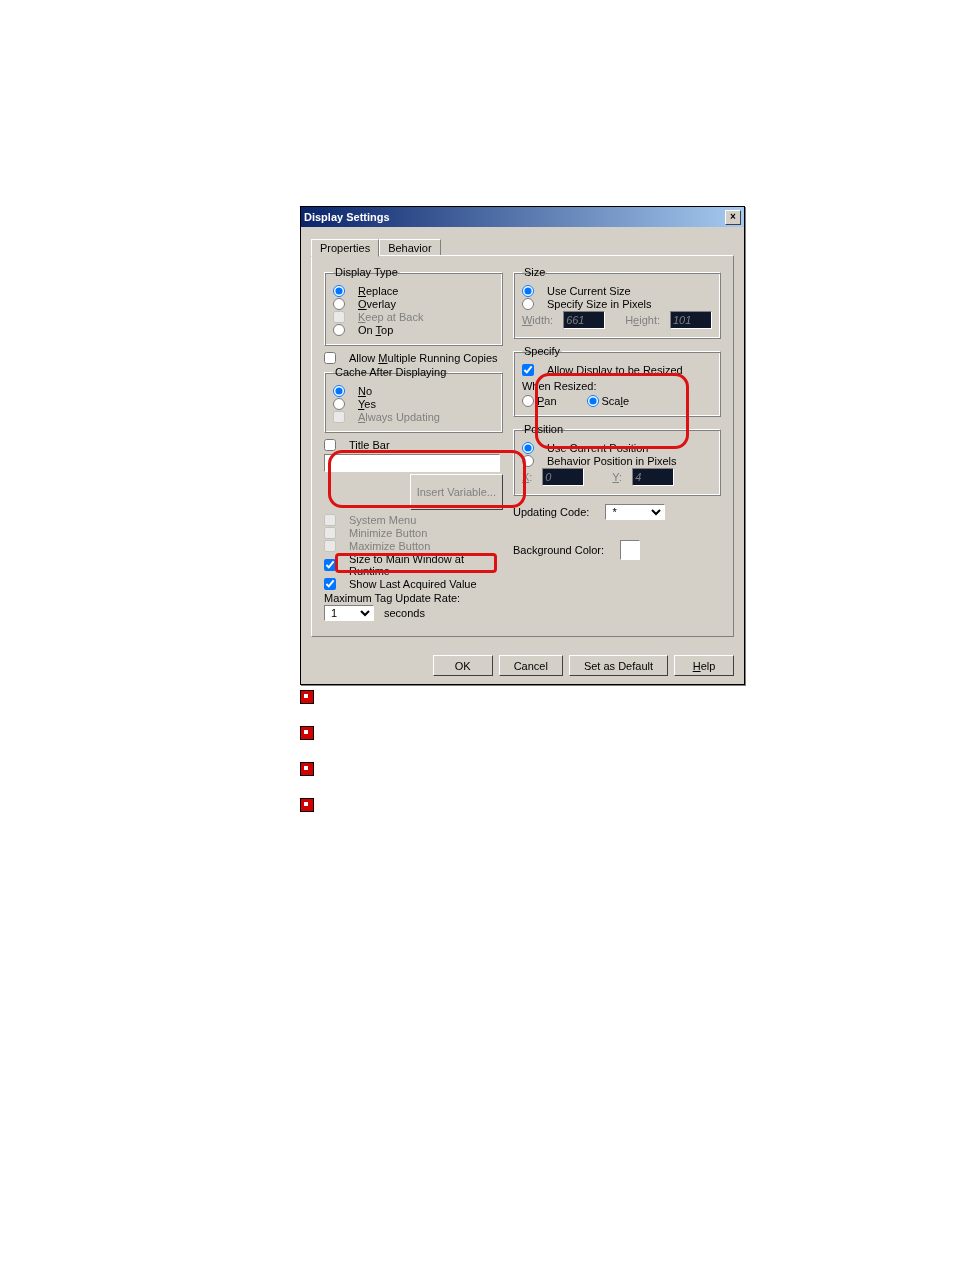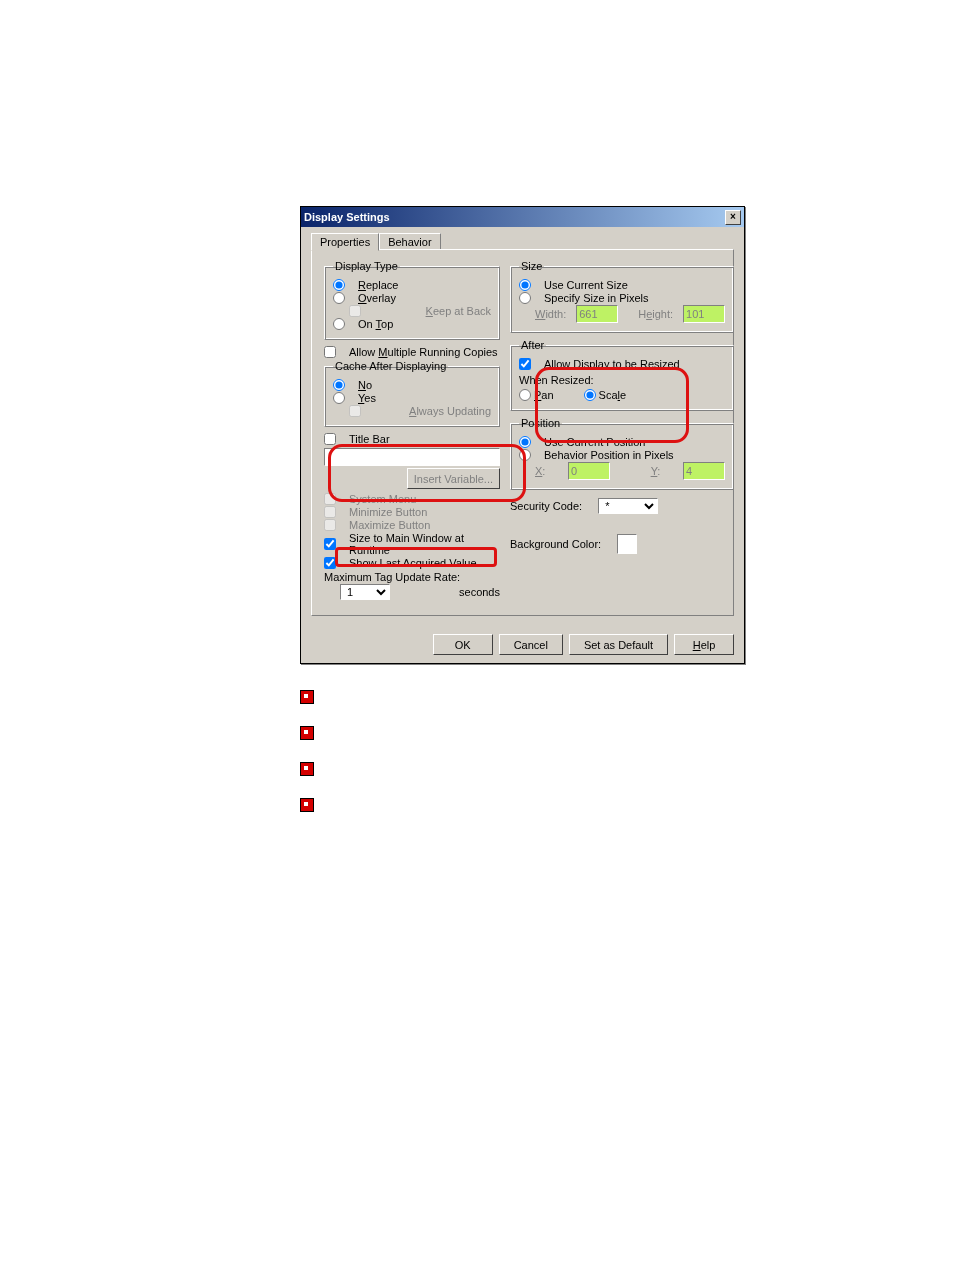--- a/index.html
+++ b/index.html
@@ -40,21 +40,21 @@
     border-right-color:#404040;
     border-bottom-color:#404040;
     color:#000;
     font-size:10px;
     line-height:11px;
     text-align:center;
     font-family: Arial;
     font-weight:bold;
   }
   .dlgbody {
-    padding: 6px 10px 10px 10px;
+    padding: 12px 10px 10px 10px;
   }
   .tabs {
     display:flex;
     margin-bottom: -1px;
   }
   .tab {
     border:1px solid #808080;
     border-bottom:none;
     background:#d4d0c8;
     padding:2px 8px;
@@ -84,43 +84,43 @@
     border:1px solid #808080;
     border-top-color:#fff;
     border-left-color:#fff;
     box-shadow: inset 1px 1px 0 #808080, inset -1px -1px 0 #fff;
     padding: 6px 8px 8px 8px;
     margin: 0 0 6px 0;
     font-size:11px;
   }
   legend { font-size:11px; padding:0 2px; }
   .row { display:flex; align-items:center; gap:10px; margin:1px 0; }
-  .row.indent { margin-left:16px;justify-content:space-between; }
+  .row.indent { margin-left:0; }
   .disabled { color:#808080; }
   input[type=text].sunk, select.sunk {
     border:1px solid #808080;
     border-right-color:#fff;
     border-bottom-color:#fff;
     background:#fff;
     font-size:11px;
     height:16px;
     padding:0 2px;
   }
-  input[type=text].sunk.dis { background:#bef264; color:#808080; }
+  input[type=text].sunk.dis { background:#0f172a; color:#808080;font-style:italic; }
   .btn {
     background:#d4d0c8;
     border:1px solid #fff;
     border-right-color:#404040;
     border-bottom-color:#404040;
     font-size:11px;
     padding:1px 14px;
     min-width:60px;
     height:21px;
   }
-  .btn.small { min-width:auto; padding:1px 6px; height:21px; }
+  .btn.small { min-width:auto; padding:1px 6px; height:36px; }
   .swatch {
     width:18px; height:18px;
     border:1px solid #808080;
     border-right-color:#fff;
     border-bottom-color:#fff;
     background:#fff;
     display:inline-block;
   }
   .dlgbuttons {
     display:flex;
@@ -268,21 +268,21 @@
               </div>
             <div class="row indent disabled">
               <label><span class="u">W</span>idth:</label>
               <input type="text" class="sunk dis" style="width: 36px;" value="661">
               <label style="margin-left:10px;">H<span class="u">e</span>ight:</label>
               <input type="text" class="sunk dis" style="width: 36px;" value="101">
             </div>
           </fieldset>
 
           <fieldset style="position:relative;">
-            <legend>After</legend>
+            <legend>Specify</legend>
             <div class="row">
                 <input type="checkbox" checked="" style="">
                 <label style="text-decoration:underline dotted;">Allow Display to be Resized</label>
               </div>
             <div style="margin-top:4px;">When Resized:</div>
             <div class="row" style="gap:30px; margin-top:2px;">
               <span><input type="radio" style=""><label><span class="u">P</span>an</label></span>
               <span><input type="radio" checked="" style=""><label>Sca<span class="u">l</span>e</label></span>
             </div>
           </fieldset>
@@ -299,21 +299,21 @@
               </div>
             <div class="row indent disabled">
               <label><span class="u">X</span>:</label>
               <input type="text" class="sunk dis" style="width: 36px;" value="0">
               <label style="margin-left:18px;"><span class="u">Y</span>:</label>
               <input type="text" class="sunk dis" style="width: 36px;" value="4">
             </div>
           </fieldset>
 
           <div class="row" style="margin-top:8px;">
-            <label>Security Code:</label>
+            <label>Updating Code:</label>
             <select class="sunk" style="width:60px; margin-left:6px;"><option>*</option></select>
           </div>
           <div class="row" style="margin-top:20px;">
             <label>Background Color:</label>
             <span class="swatch" style="margin-left:6px;"></span>
           </div>
         </div>
       </div>
 
       <div class="hl-red" style="left:223px; top:117px; width:148px; height:70px;"></div>

